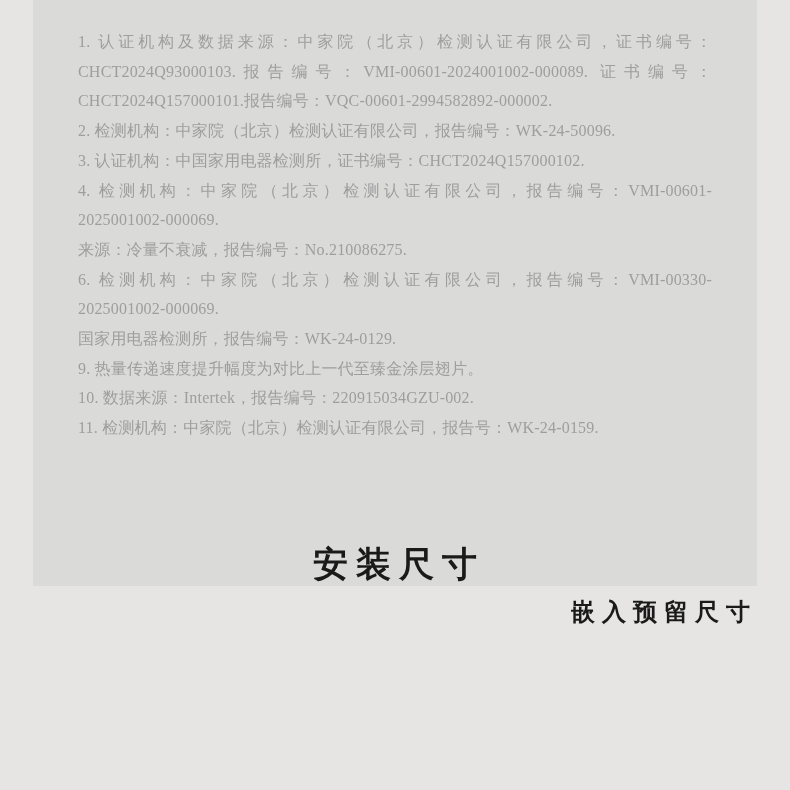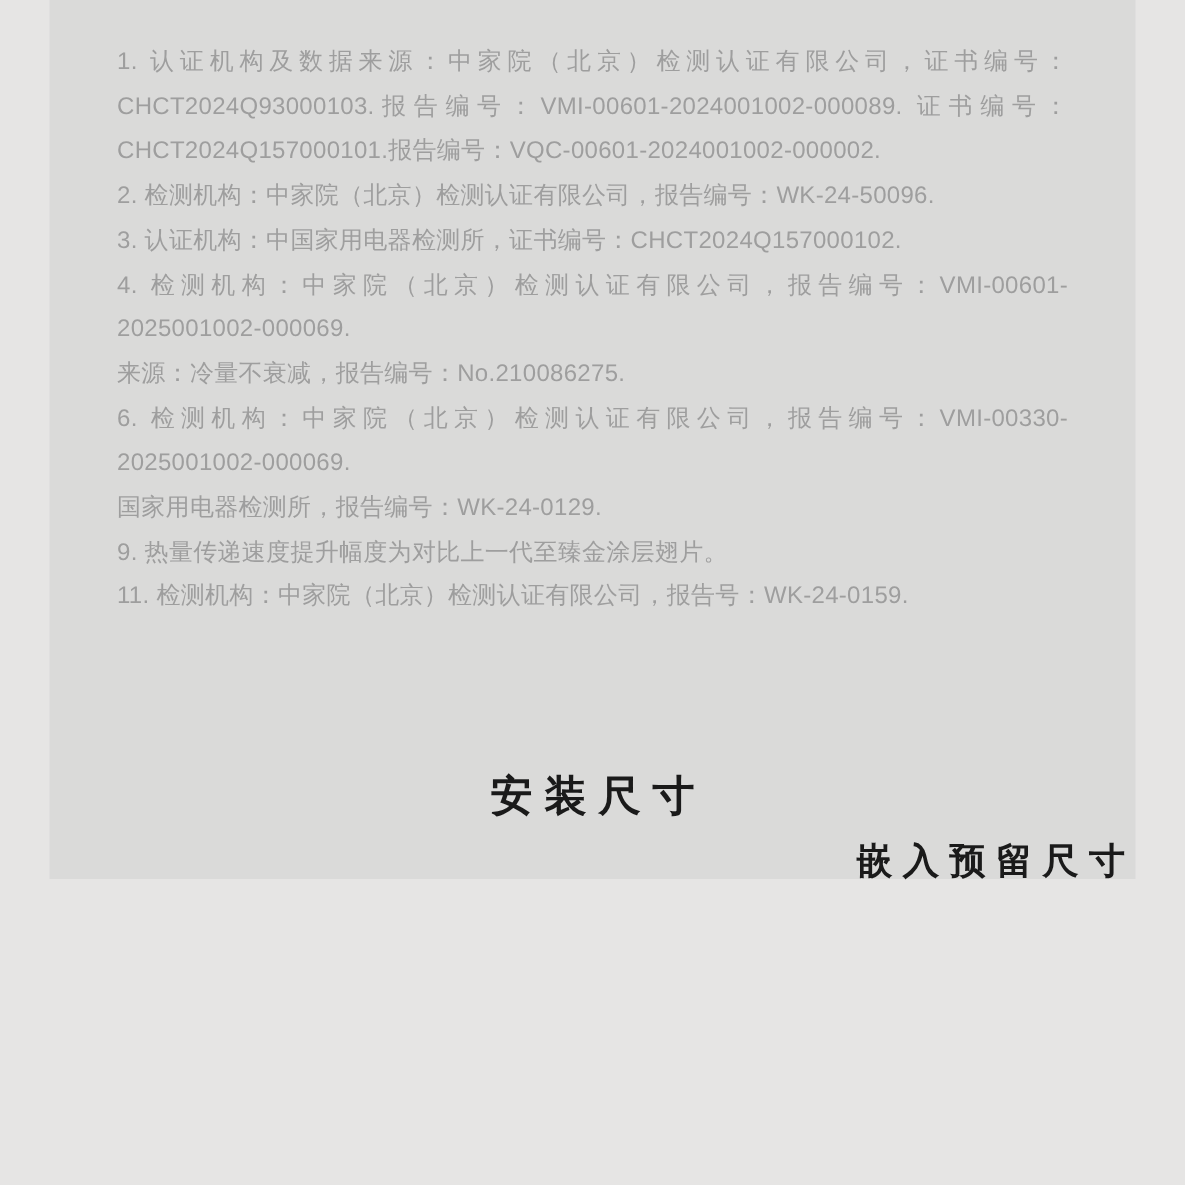--- a/index.html
+++ b/index.html
@@ -12,20 +12,21 @@
   html, body {
     width: 790px; height: 790px;
     overflow: hidden;
     font-family: "Liberation Sans", "DejaVu Sans", sans-serif;
   }
   body { background: var(--outer-bg); }
   .panel {
     width: 724px; height: 586px;
     margin: 0 auto;
     background: var(--panel-bg);
+    font-family: Liberation Serif, serif;
   }
   .footnotes {
     padding: 27px 45px 0 45px;
     color: var(--footnote-color);
     font-size: 16px;
     line-height: 29.7px;
     letter-spacing: 0.2px;
   }
   .fn-line {
     text-align: justify;
@@ -34,21 +35,21 @@
   }
   .fn-line.just {
     text-align-last: justify;
   }
   .section-heading {
     margin-top: 104px;
     text-align: center;
     color: var(--heading-color);
   }
   .section-heading h1 {
-    font-size: 28px;
+    font-size: 35px;
     font-weight: 700;
     letter-spacing: 8px;
     text-indent: 8px;
     line-height: 1;
   }
   .section-heading h2 {
     margin-top: 18px;
     font-size: 24px;
     font-weight: 700;
     letter-spacing: 7px;
@@ -57,29 +58,30 @@
     text-align: right;
   }
 </style>
 </head>
 <body>
 
 <div class="panel">
   <div class="footnotes">
       <div class="fn-line just">1. 认证机构及数据来源：中家院（北京）检测认证有限公司，证书编号：</div>
       <div class="fn-line just">CHCT2024Q93000103.报告编号：VMI-00601-2024001002-000089. 证书编号：</div>
-      <div class="fn-line">CHCT2024Q157000101.报告编号：VQC-00601-2024001002-000002.</div>
+      <div class="fn-line">CHCT2024Q157000101.报告编号：VQC-00601-2994582892-000002.</div>
       <div class="fn-line">2. 检测机构：中家院（北京）检测认证有限公司，报告编号：WK-24-50096.</div>
       <div class="fn-line">3. 认证机构：中国家用电器检测所，证书编号：CHCT2024Q157000102.</div>
       <div class="fn-line just">4. 检测机构：中家院（北京）检测认证有限公司，报告编号：VMI-00601-</div>
       <div class="fn-line">2025001002-000069.</div>
       <div class="fn-line">来源：冷量不衰减，报告编号：No.210086275.</div>
       <div class="fn-line just">6. 检测机构：中家院（北京）检测认证有限公司，报告编号：VMI-00330-</div>
       <div class="fn-line">2025001002-000069.</div>
       <div class="fn-line">国家用电器检测所，报告编号：WK-24-0129.</div>
       <div class="fn-line">9. 热量传递速度提升幅度为对比上一代至臻金涂层翅片。</div>
+      <div class="fn-line">10. 数据来源：Intertek，报告编号：220915034GZU-002.</div>
       <div class="fn-line">11. 检测机构：中家院（北京）检测认证有限公司，报告号：WK-24-0159.</div>
     </div>
   <div class="section-heading">
     <h1>安装尺寸</h1>
     <h2>嵌入预留尺寸</h2>
   </div>
 </div>
 
 </body></html>

